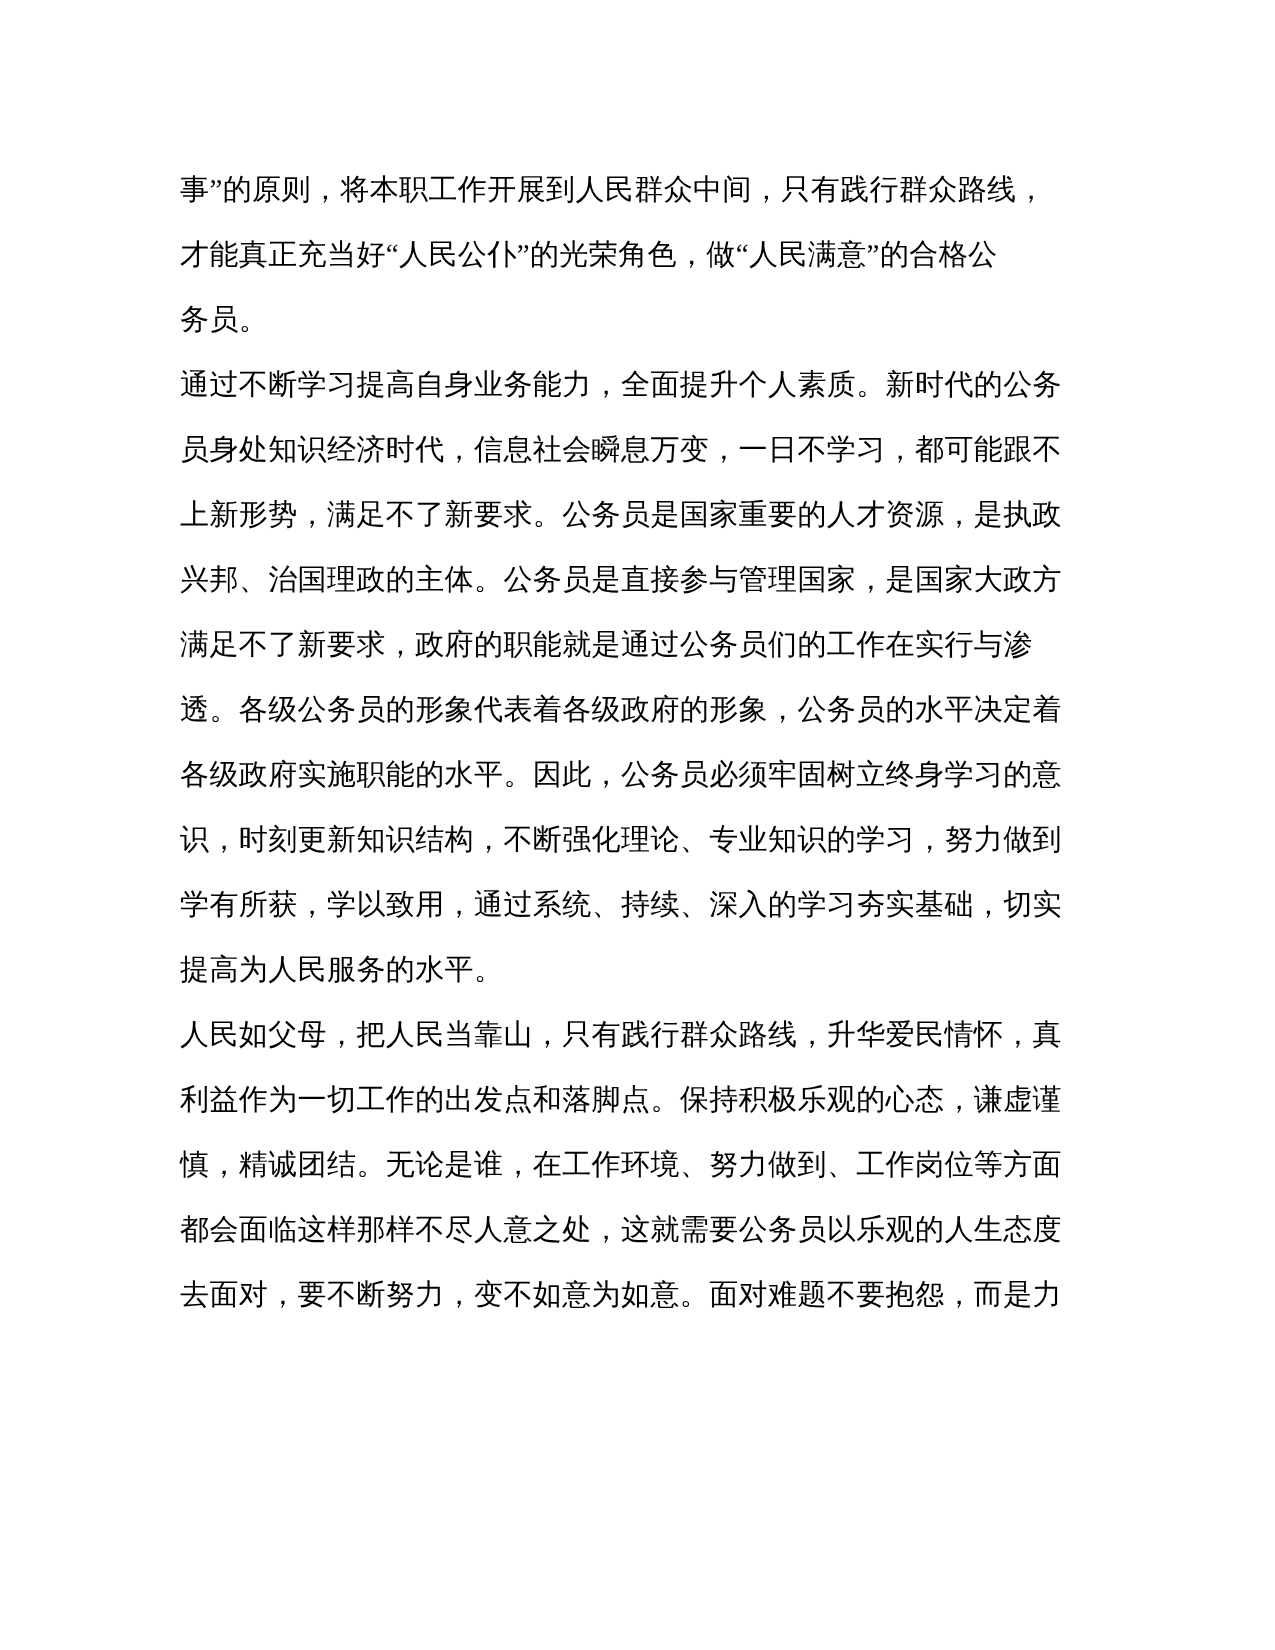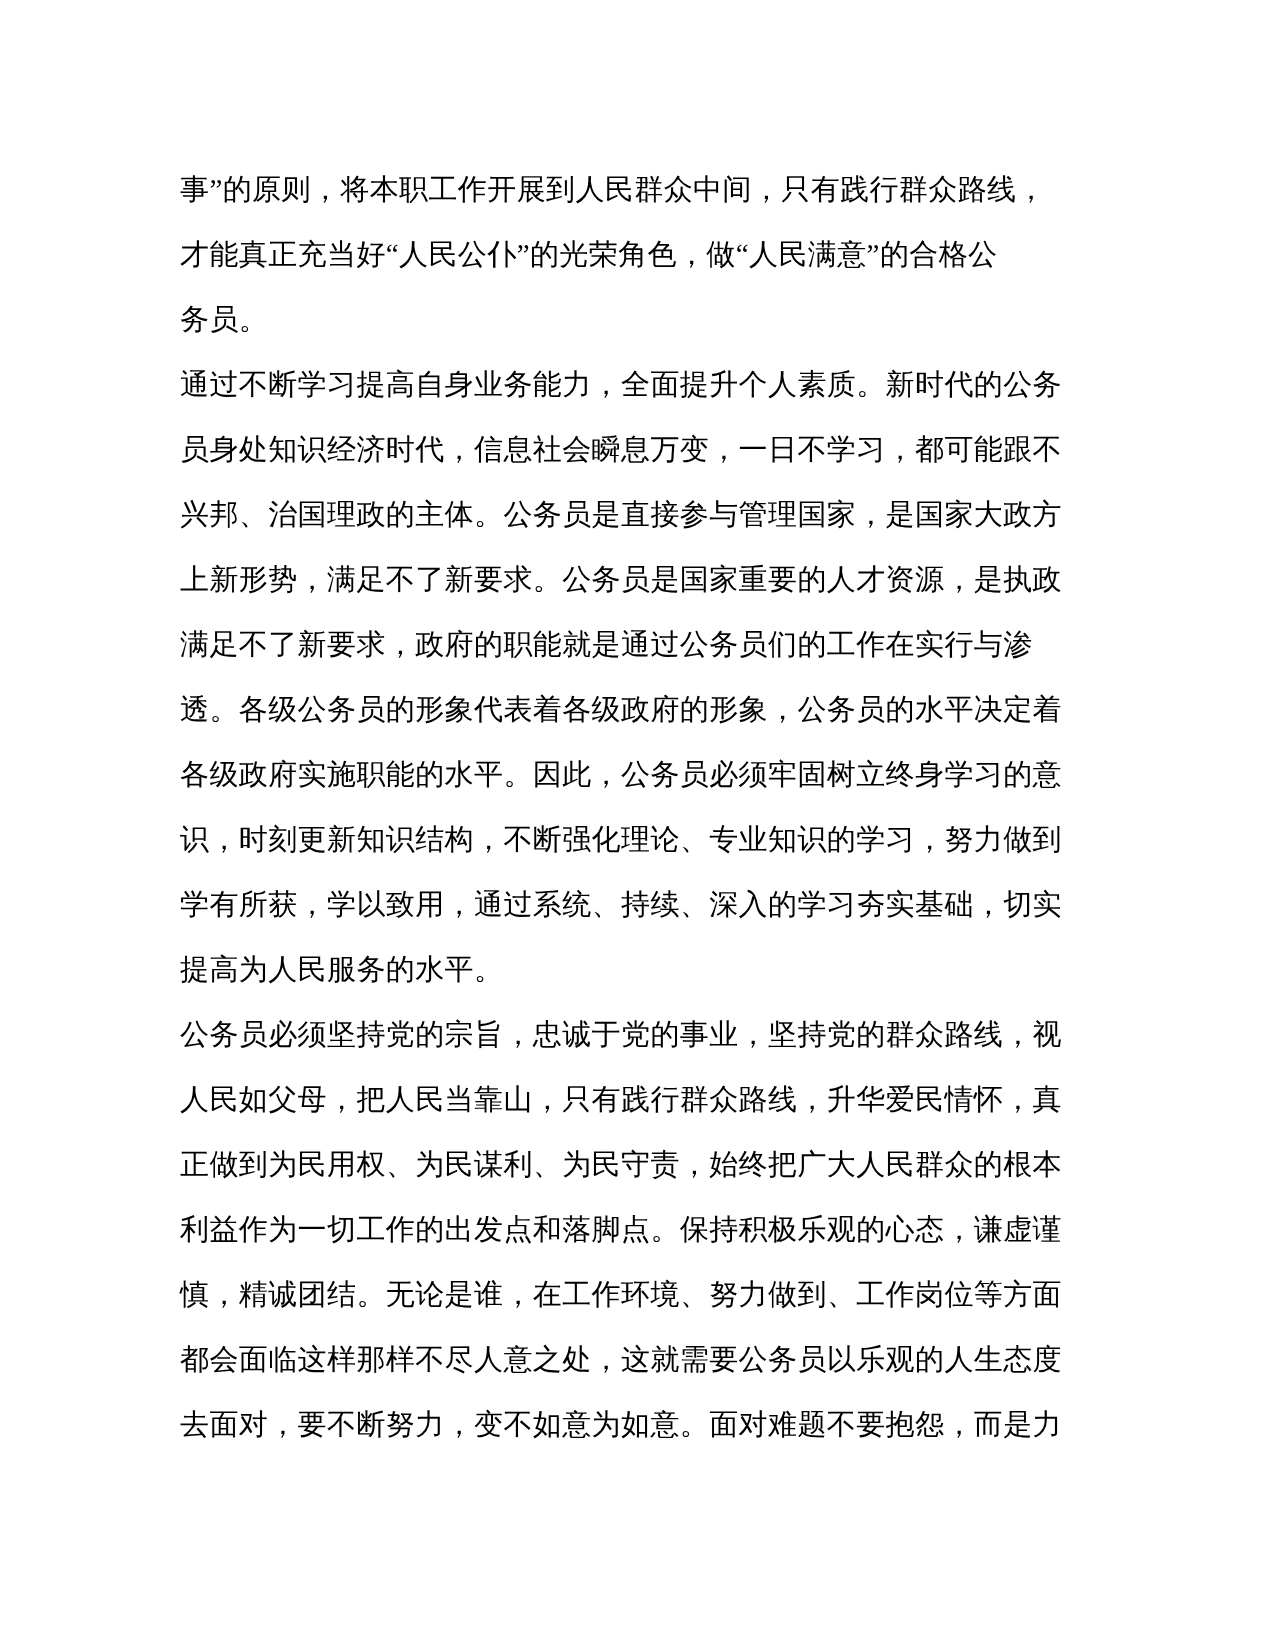--- a/index.html
+++ b/index.html
@@ -34,29 +34,27 @@
 </head>
 <body>
 
 <div class="page" style="background: rgb(255, 255, 255);">
   <div class="text-block" style="color: rgb(0, 0, 0);">
       <div class="text-line">事”的原则，将本职工作开展到人民群众中间，只有践行群众路线，</div>
       <div class="text-line">才能真正充当好“人民公仆”的光荣角色，做“人民满意”的合格公</div>
       <div class="text-line">务员。</div>
       <div class="text-line">通过不断学习提高自身业务能力，全面提升个人素质。新时代的公务</div>
       <div class="text-line">员身处知识经济时代，信息社会瞬息万变，一日不学习，都可能跟不</div>
+      <div class="text-line">上新形势，满足不了新要求。公务员是国家重要的人才资源，是执政</div>
       <div class="text-line">兴邦、治国理政的主体。公务员是直接参与管理国家，是国家大政方</div>
-      <div class="text-line">上新形势，满足不了新要求。公务员是国家重要的人才资源，是执政</div>
       <div class="text-line">满足不了新要求，政府的职能就是通过公务员们的工作在实行与渗</div>
       <div class="text-line">透。各级公务员的形象代表着各级政府的形象，公务员的水平决定着</div>
       <div class="text-line">各级政府实施职能的水平。因此，公务员必须牢固树立终身学习的意</div>
       <div class="text-line">识，时刻更新知识结构，不断强化理论、专业知识的学习，努力做到</div>
       <div class="text-line">学有所获，学以致用，通过系统、持续、深入的学习夯实基础，切实</div>
       <div class="text-line">提高为人民服务的水平。</div>
-      <div class="text-line">公务员必须坚持党的宗旨，忠诚于党的事业，坚持党的群众路线，视</div>
       <div class="text-line">人民如父母，把人民当靠山，只有践行群众路线，升华爱民情怀，真</div>
-      <div class="text-line">正做到为民用权、为民谋利、为民守责，始终把广大人民群众的根本</div>
       <div class="text-line">利益作为一切工作的出发点和落脚点。保持积极乐观的心态，谦虚谨</div>
       <div class="text-line">慎，精诚团结。无论是谁，在工作环境、努力做到、工作岗位等方面</div>
       <div class="text-line">都会面临这样那样不尽人意之处，这就需要公务员以乐观的人生态度</div>
       <div class="text-line">去面对，要不断努力，变不如意为如意。面对难题不要抱怨，而是力</div>
     </div>
 </div>
 
 </body></html>

